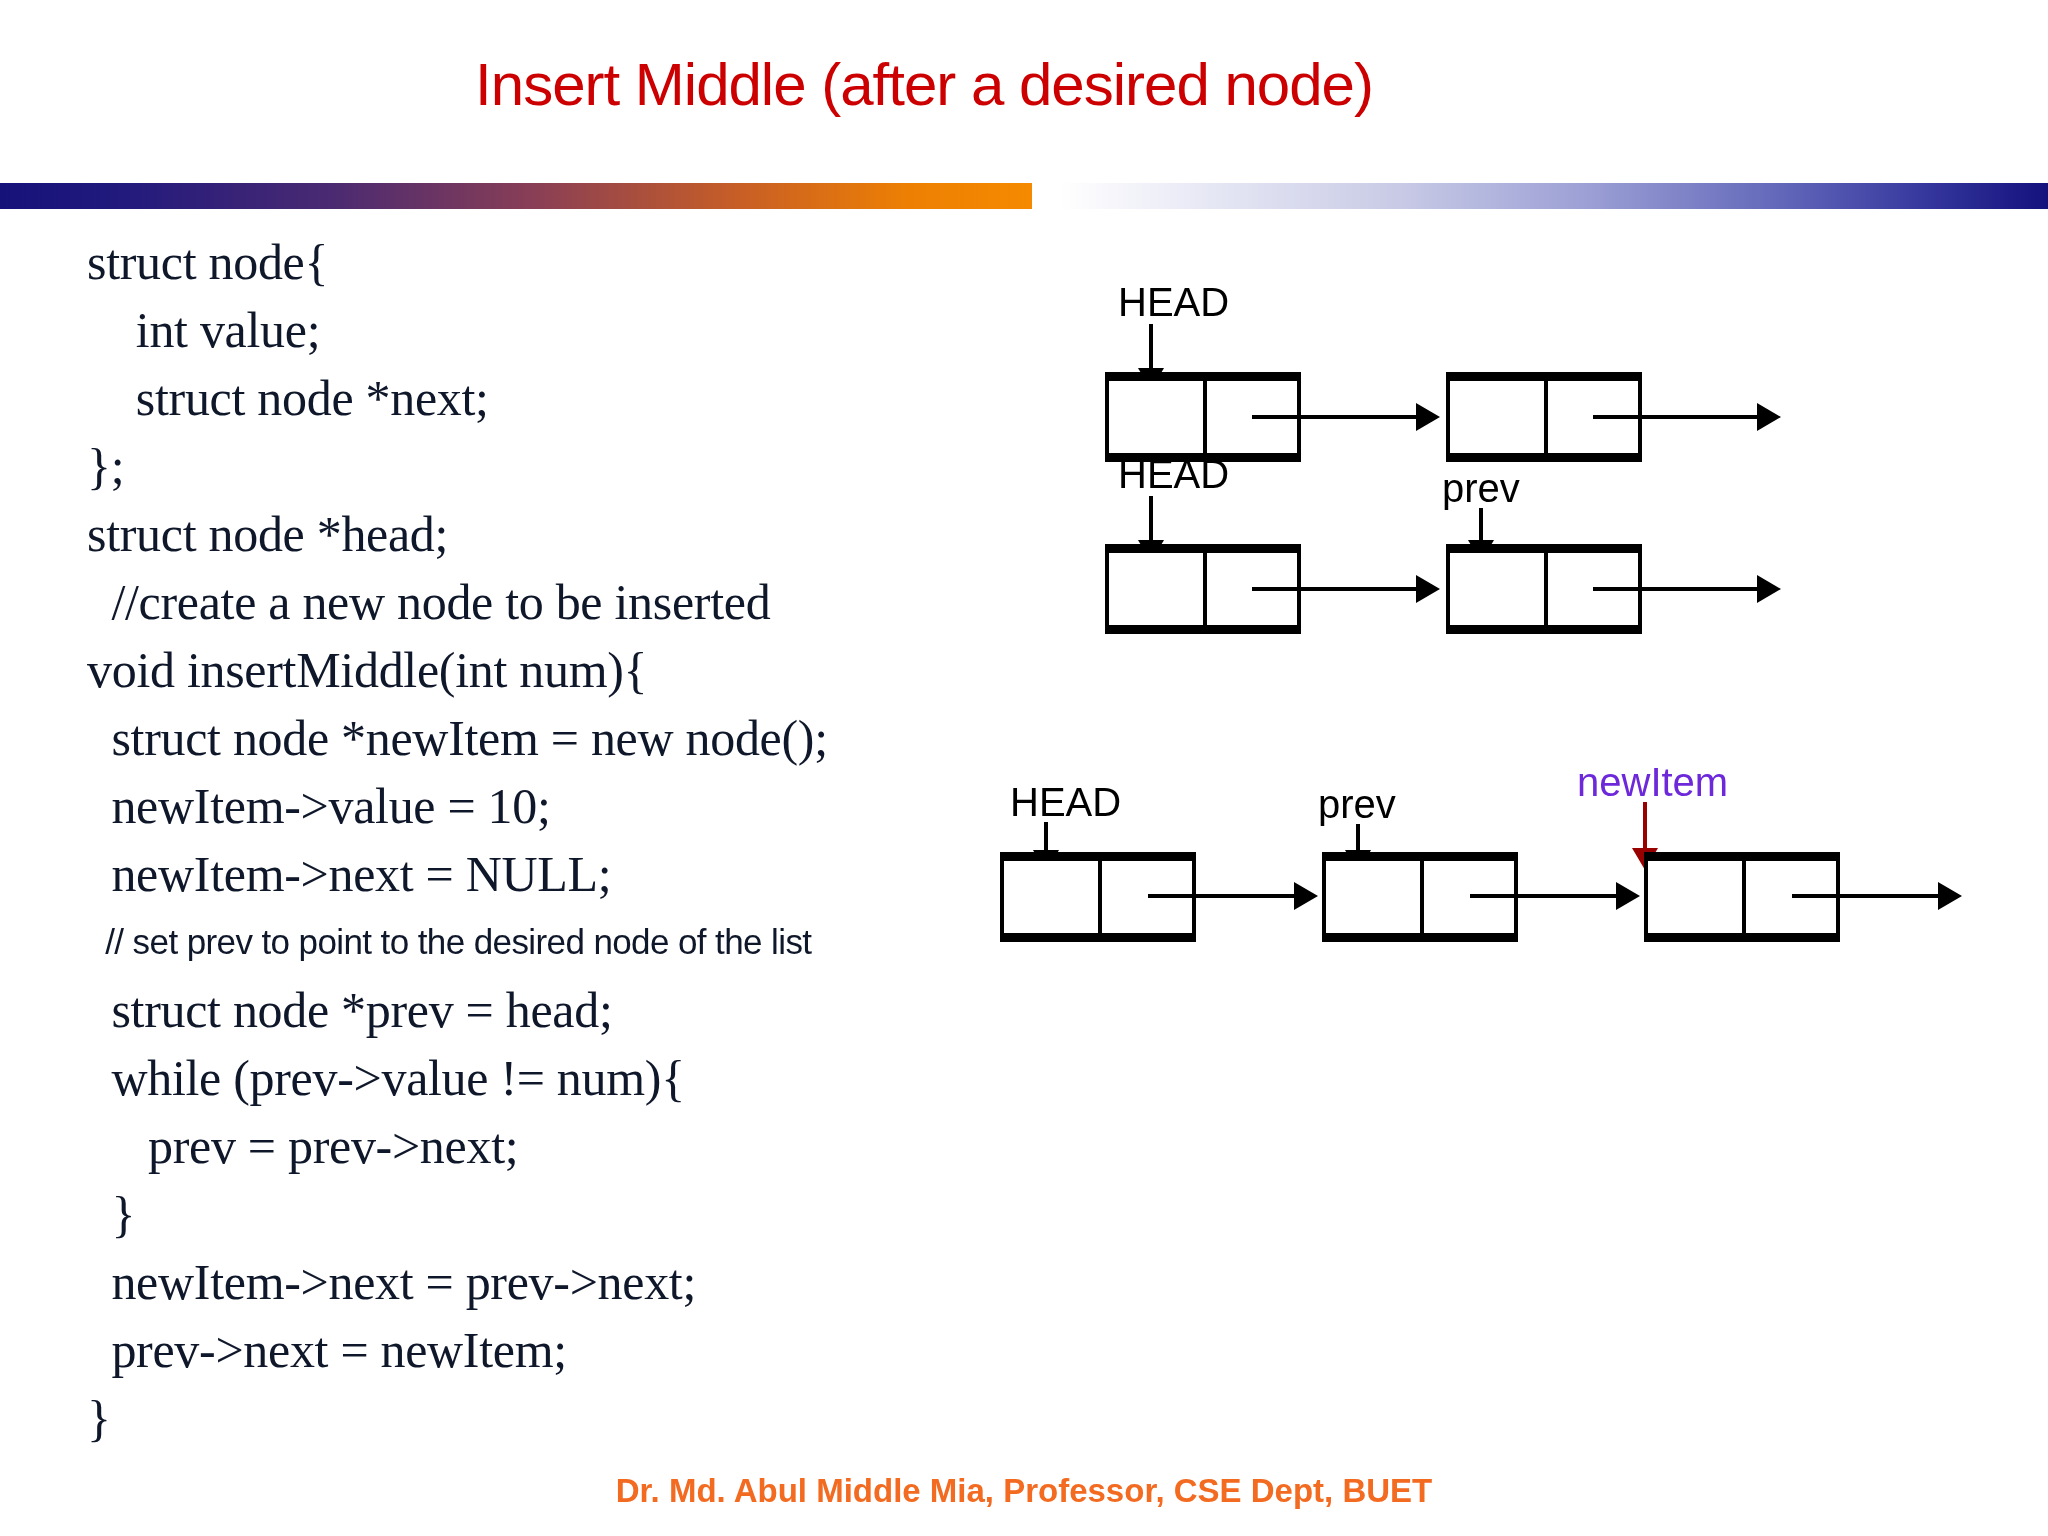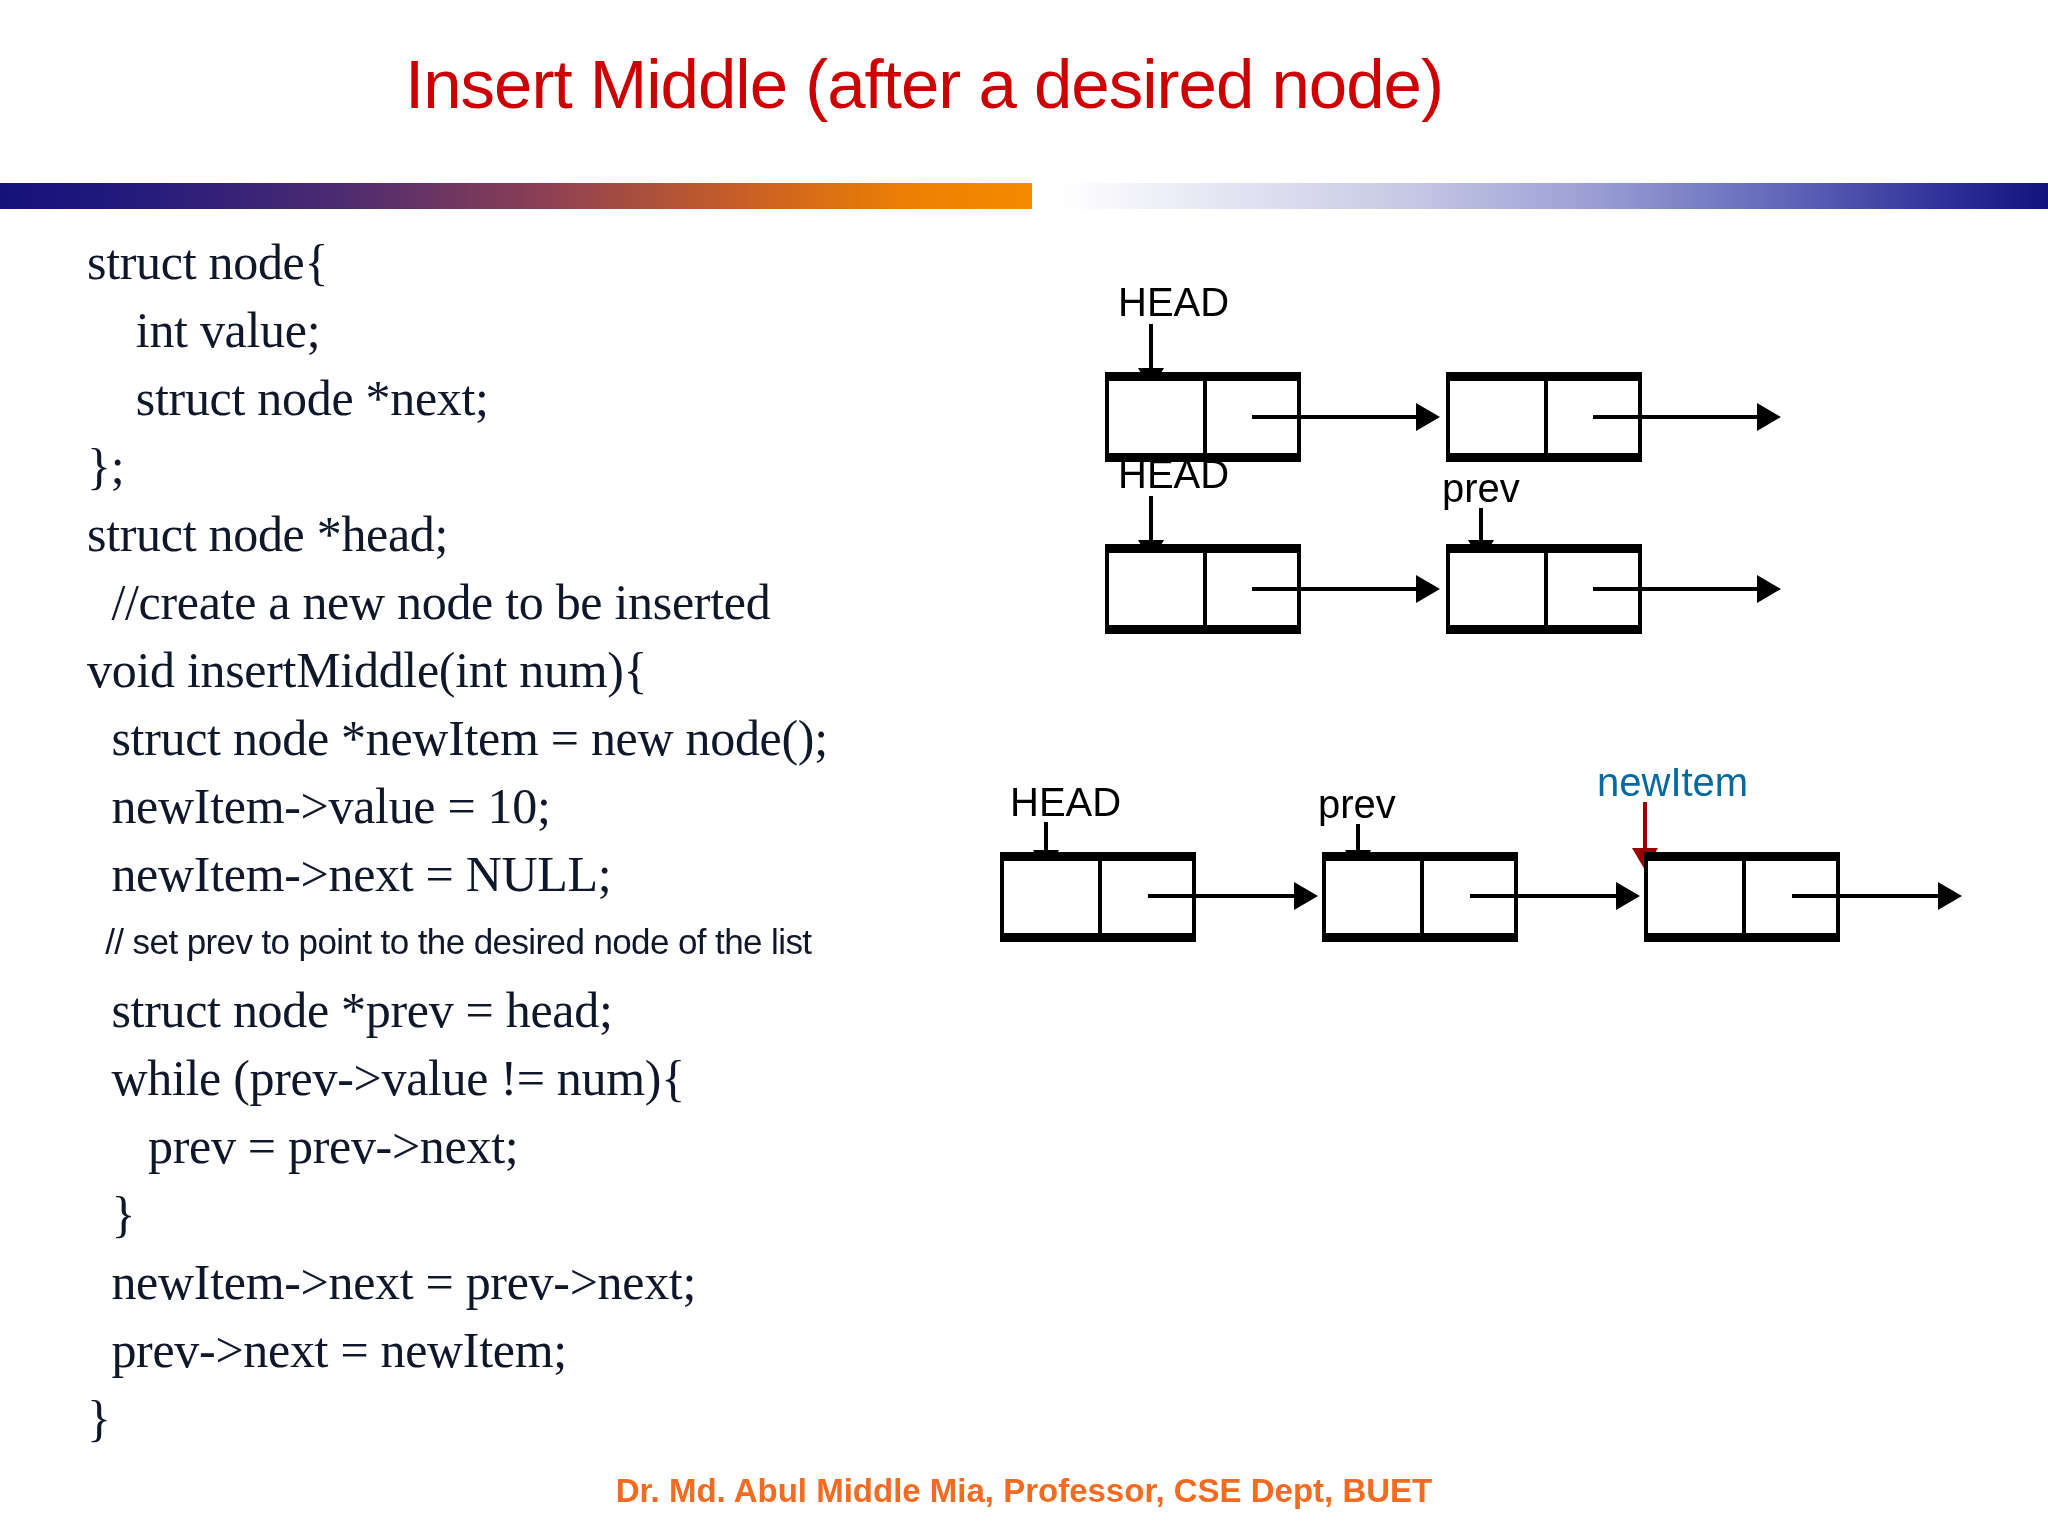--- a/index.html
+++ b/index.html
@@ -17,21 +17,21 @@
 
   
   #slide-title {
     position: absolute;
     left: 0;
     top: 30px;
     width: 1848px;
     text-align: center;
     color: #CC0000;
     font-family: "Liberation Sans", sans-serif;
-    font-size: 69px;
+    font-size: 60px;
     line-height: 110px;
     font-weight: normal;
     letter-spacing: -1px;
     white-space: nowrap;
   }
 
   
   #divider {
     position: absolute;
     left: 0;
@@ -113,22 +113,21 @@
   }
   .ptr-label {
     position: absolute;
     font-family: "Liberation Sans", sans-serif;
     font-size: 40px;
     line-height: 44px;
     color: #000000;
     white-space: nowrap;
   }
   .ptr-label.red {
-    color: #0369a1;
-    margin-left: 20px;
+    color: #6d28d9;
   }
   .ptr-stem {
     position: absolute;
     width: 0;
     border-left: 4px solid #000000;
   }
   .ptr-stem.red {
     border-left-color: #990000;
   }
   .arrow-head-down {

